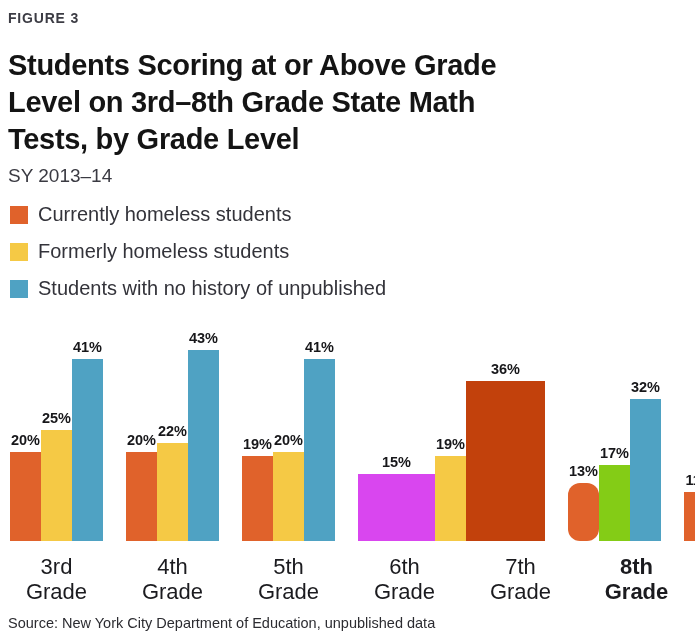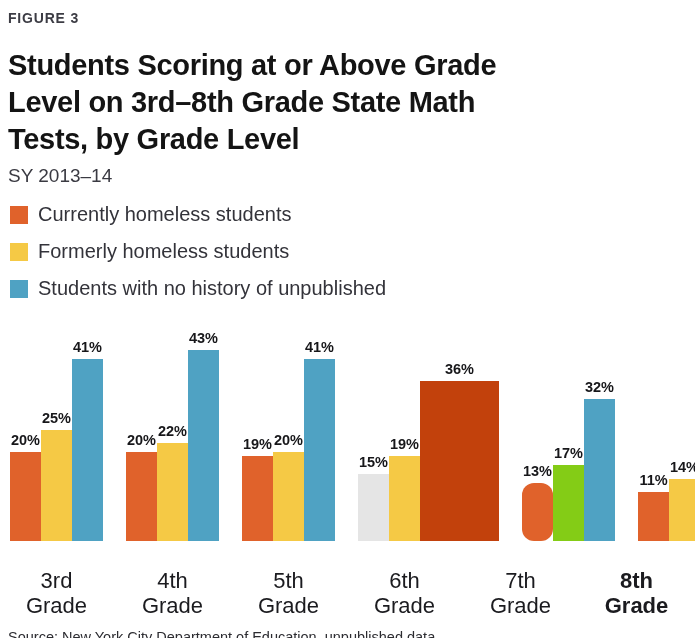--- a/index.html
+++ b/index.html
@@ -73,21 +73,21 @@
     left: 50%;
     transform: translateX(-50%);
     font-size: 14.5px;
     font-weight: 700;
     color: #17171a;
     white-space: nowrap;
   }
   .xlabels {
     display: flex;
     margin-left: 2px;
-    margin-top: 27px;
+    margin-top: 13px;
   }
   .xlabel {
     width: 93px;
     margin-right: 23px;
     text-align: center;
     font-size: 22px;
     line-height: 25px;
     color: #1b1b1f;
     white-space: pre-line;
   }
@@ -153,21 +153,21 @@
           <span class="bar-label">19%</span>
         </div>
         <div class="bar" style="height: 89px; background: rgb(245, 201, 69);">
           <span class="bar-label">20%</span>
         </div>
         <div class="bar" style="height: 182px; background: rgb(79, 162, 195);">
           <span class="bar-label">41%</span>
         </div>
       </div>
       <div class="group">
-        <div class="bar" style="height: 67px; background: #e5e5e5;">
+        <div class="bar" style="height: 67px; background: #d946ef; padding-left: 46px;">
           <span class="bar-label">15%</span>
         </div>
         <div class="bar" style="height: 85px; background: rgb(245, 201, 69);">
           <span class="bar-label">19%</span>
         </div>
         <div class="bar" style="height: 160px; background: #c2410c; padding-left: 48px;">
           <span class="bar-label">36%</span>
         </div>
       </div>
       <div class="group">

